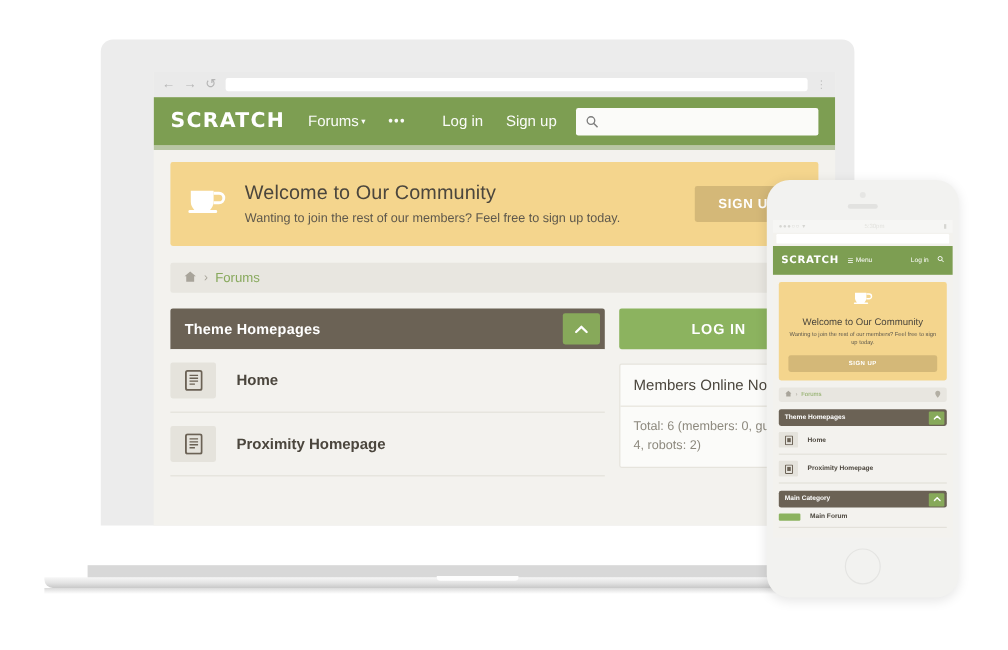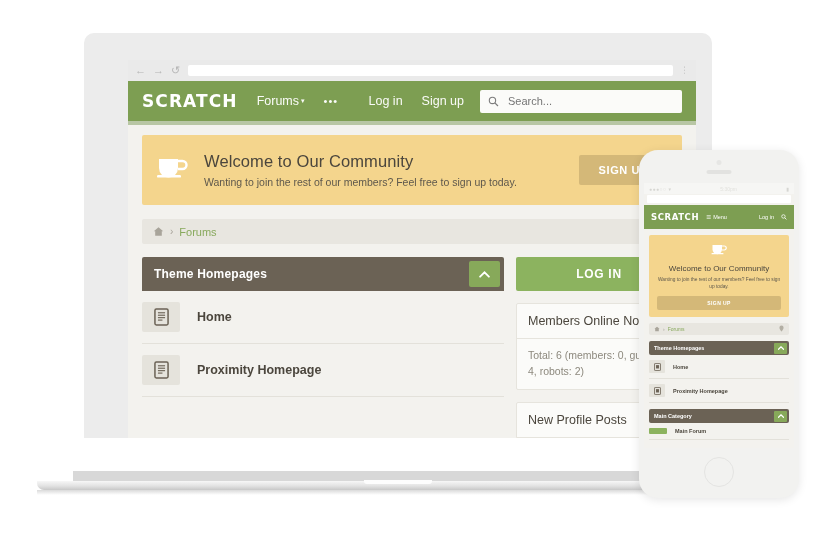--- a/index.html
+++ b/index.html
@@ -204,21 +204,20 @@
       <div class="gnav-spacer"></div>
       <div class="gnav-item">Log in</div>
       <div class="gnav-item">Sign up</div>
       <div class="searchbox">
         <span class="sicon">
           <svg width="11" height="11" viewBox="0 0 16 16">
               <circle cx="6.5" cy="6.5" r="4.6" fill="none" stroke="#7d7d7d" stroke-width="1.6"></circle>
               <line x1="10" y1="10" x2="14.5" y2="14.5" stroke="#7d7d7d" stroke-width="1.8"></line>
             </svg>
         </span>
-        <input placeholder="Search..." style="">
       </div>
     </div>
 
     <div class="page">
 
       <div class="welcome">
         <div class="cup">
           <svg width="34" height="26" viewBox="0 0 34 26">
             <path d="M3 4 h19 v9 a9.5 9.5 0 0 1 -19 0 z" fill="#fff"></path>
             <path d="M22 6 h4.5 a4 4 0 0 1 0 8 H22" fill="none" stroke="#fff" stroke-width="2.4"></path>
@@ -291,23 +290,20 @@
         </div>
 
         <div class="colside">
           <div class="loginbtn">LOG IN</div>
 
           <div class="widget">
             <div class="whead">Members Online Now</div>
             <div class="wbody">Total: 6 (members: 0, guests: 4, robots: 2)</div>
           </div>
 
-          <div class="widget">
-            <div class="whead">New Profile Posts</div>
-          </div>
         </div>
 
       </div>
     </div>
   </div>
 
   <div class="laptop-base">
     <div class="base-top"></div>
     <div class="base-bar"></div>
     <div class="base-notch"></div>

